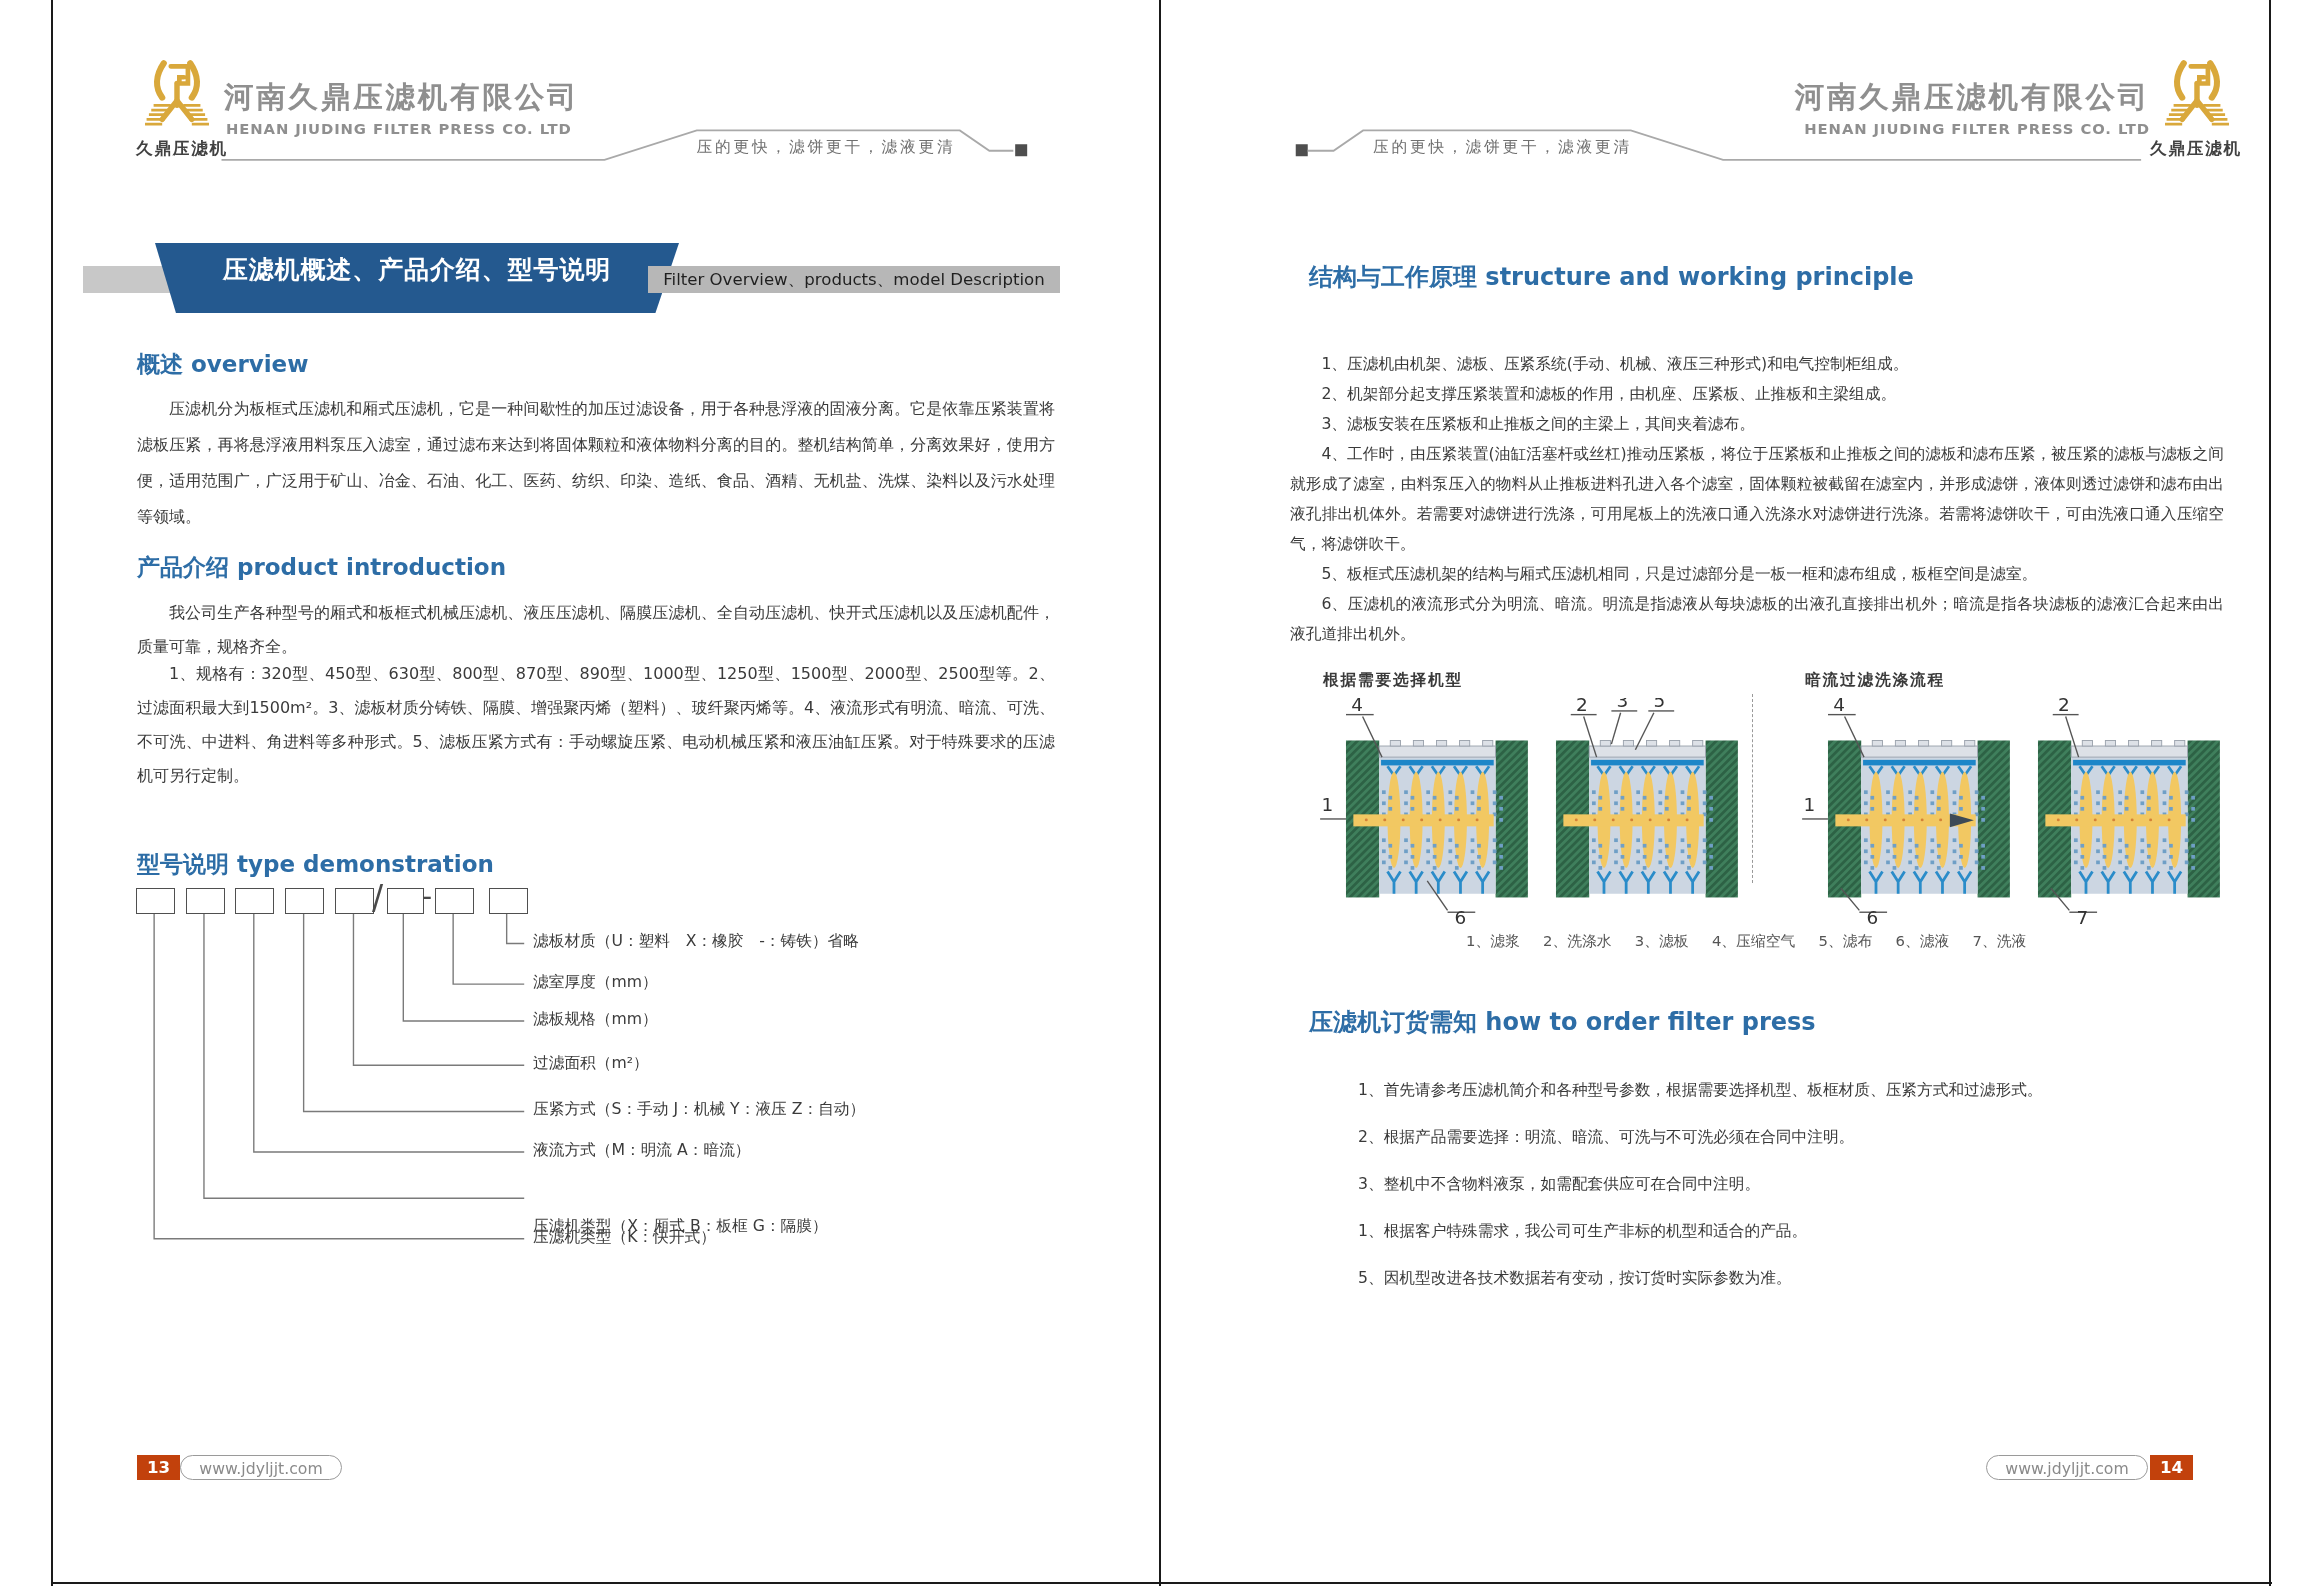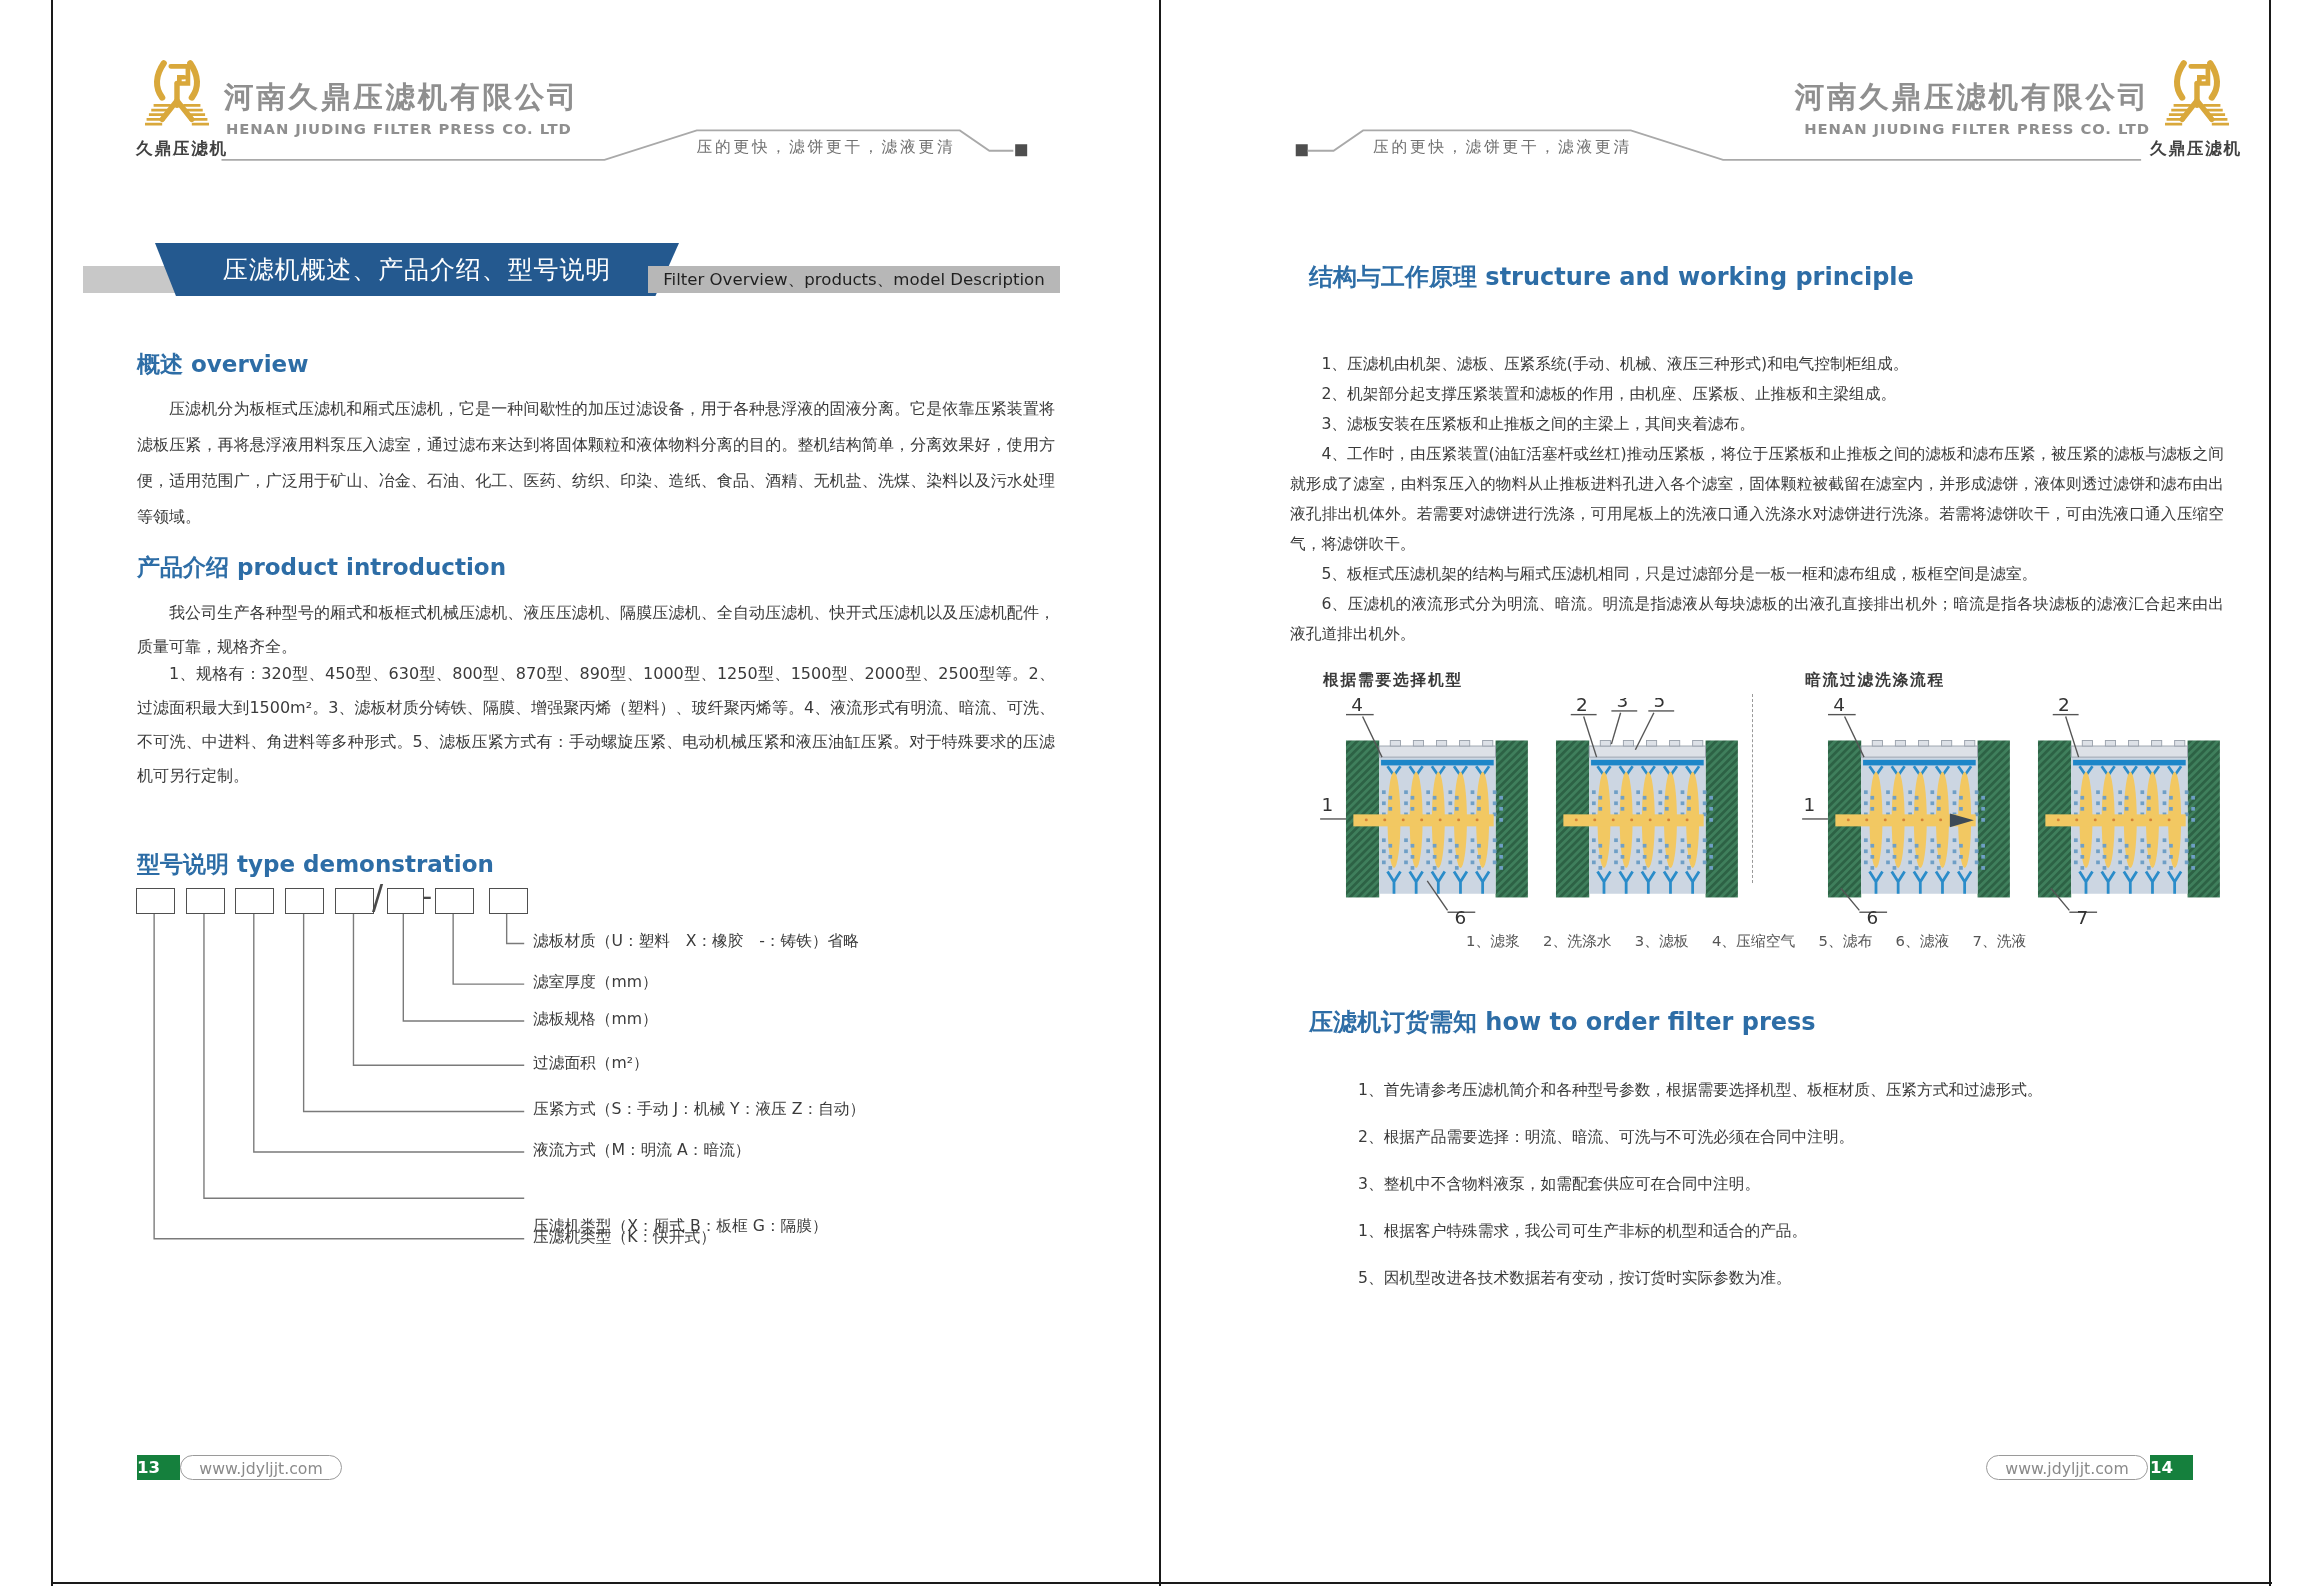--- a/index.html
+++ b/index.html
@@ -11,23 +11,23 @@
   .vline{position:absolute;top:0;width:1.8px;height:1587px;background:#1a1a1a;}
   .hline-bottom{position:absolute;left:51px;top:1582px;width:2221px;height:1.8px;background:#1a1a1a;}
   
   .company-cn{font-size:29.5px;font-weight:bold;color:#8f8f8f;letter-spacing:2.8px;white-space:nowrap;}
   .company-en{font-size:14.8px;font-weight:bold;color:#8f8f8f;letter-spacing:0.9px;white-space:nowrap;}
   .logo-text{font-size:16.6px;font-weight:bold;color:#414141;letter-spacing:1.8px;text-align:center;}
   .tagline{font-size:15.7px;color:#6f6f6f;letter-spacing:2.8px;text-align:center;white-space:nowrap;}
   
   .banner-gray{position:absolute;left:83px;top:266px;width:397px;height:27px;background:#c8c8c8;}
   .banner-blue{
-    position:absolute;left:155px;top:243px;width:524px;height:53px;background:#24598f;
+    position:absolute;left:155px;top:243px;width:524px;height:70px;background:#24598f;
     clip-path:polygon(0 0,100% 0,95.5% 100%,4% 100%);
-    color:#fff;font-weight:normal;font-size:25px;line-height:53px;text-align:center;letter-spacing:0.9px;
+    color:#fff;font-weight:bold;font-size:25px;line-height:53px;text-align:center;letter-spacing:0.9px;
   }
   .banner-en{
     position:absolute;left:648px;top:266px;width:412px;height:27px;background:#b7b7b7;
     color:#1f1f1f;font-size:16.6px;line-height:27px;text-align:center;white-space:nowrap;
   }
   .sec-head{font-size:23px;font-weight:600;color:#2d6da6;white-space:nowrap;}
   .body-text{font-size:16px;line-height:36px;text-align:justify;text-indent:2em;color:#3a3a3a;}
   .body-text2{font-size:16px;line-height:34px;text-align:justify;text-indent:2em;color:#3a3a3a;}
   
   .mbox{position:absolute;top:888px;width:37px;height:24px;border:1.8px solid #4f4f4f;background:#fff;}
@@ -35,22 +35,22 @@
   .mlabel{position:absolute;left:533px;width:521px;font-size:15.7px;color:#3b3b3b;white-space:nowrap;}
   
   .r-items p{margin:0;font-size:15.7px;line-height:30px;text-align:justify;text-indent:2em;color:#3a3a3a;}
   .order-items p{margin:16px;font-size:15.7px;line-height:31px;padding-left:33px;color:#3a3a3a;text-align:justify;}
   .diag-title{font-size:15.7px;font-weight:bold;color:#3a3a3a;letter-spacing:1.8px;white-space:nowrap;}
   .fdiag{position:absolute;top:698px;width:208px;height:229px;}
   .diag-divider{position:absolute;left:1752px;top:694px;height:189px;border-left:1.8px dashed #999;}
   .legend{position:absolute;left:1466px;top:932px;font-size:14.8px;color:#555;white-space:nowrap;}
   .legend span{margin-right:18.5px;}
   
-  .pagebox{position:absolute;top:1455px;width:43px;height:25px;background:#15803d;color:#fff;
-    font-weight:bold;font-size:16.6px;text-align:left;line-height:25px;}
+  .pagebox{position:absolute;top:1455px;width:43px;height:25px;background:#c2410c;color:#fff;
+    font-weight:bold;font-size:16.6px;text-align:center;line-height:25px;}
   .pill{position:absolute;top:1455px;width:162px;height:25px;border:1.8px solid #9a9a9a;border-radius:14.8px;
     background:#fff;color:#8a8a8a;font-size:15.7px;text-align:center;line-height:25px;box-sizing:border-box;}
   .deco{position:absolute;left:0;top:0;pointer-events:none;}
 </style>
 </head>
 <body>
 
 <div class="sheet">
 
   <div class="vline" style="left:51px;"></div>

